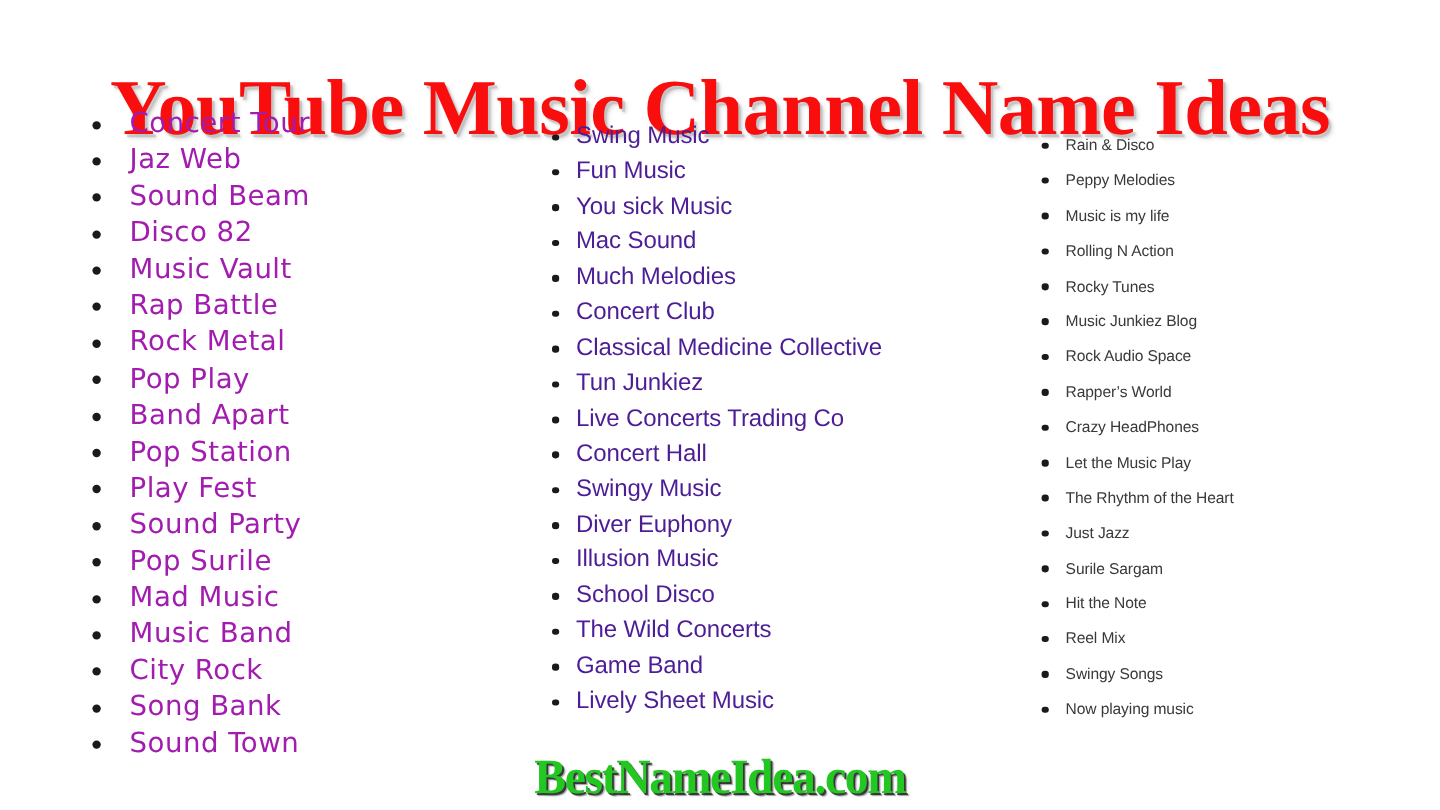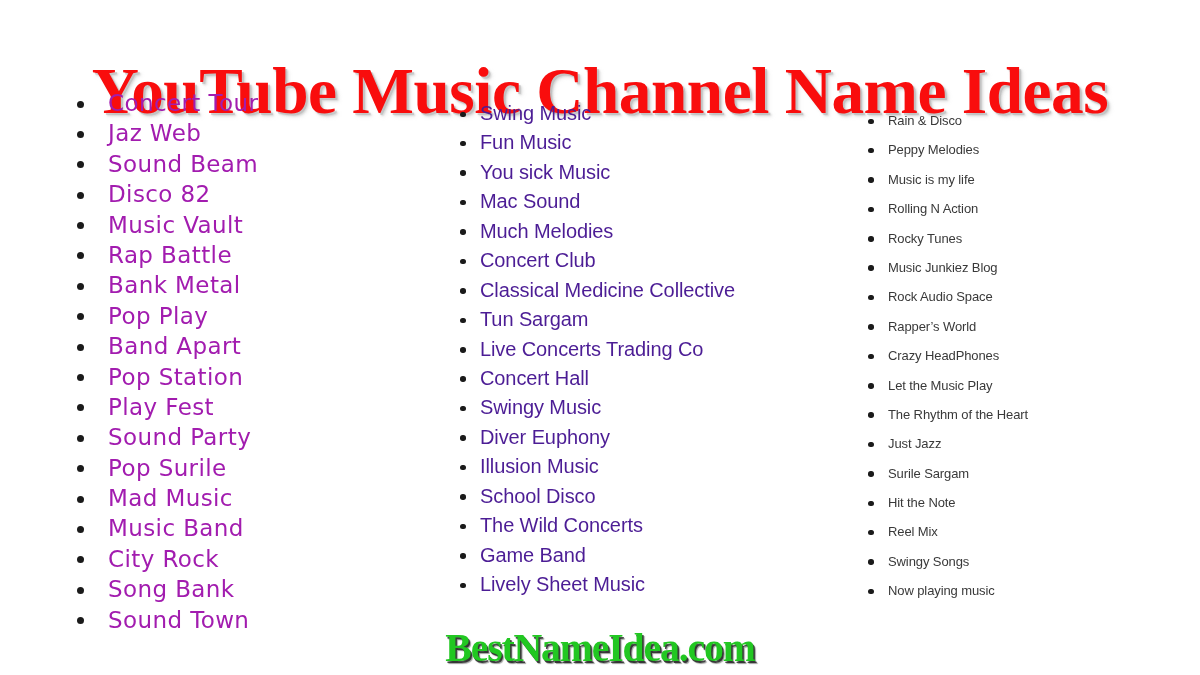--- a/index.html
+++ b/index.html
@@ -197,21 +197,21 @@
         <li>
           <span class="bullet"></span>
           <span class="txt">Music Vault</span>
         </li>
         <li>
           <span class="bullet"></span>
           <span class="txt">Rap Battle</span>
         </li>
         <li>
           <span class="bullet"></span>
-          <span class="txt">Bank Metal</span>
+          <span class="txt">Rock Metal</span>
         </li>
         <li>
           <span class="bullet"></span>
           <span class="txt">Pop Play</span>
         </li>
         <li>
           <span class="bullet"></span>
           <span class="txt">Band Apart</span>
         </li>
         <li>
@@ -275,21 +275,21 @@
         <li>
           <span class="bullet"></span>
           <span class="txt">Concert Club</span>
         </li>
         <li>
           <span class="bullet"></span>
           <span class="txt">Classical Medicine Collective</span>
         </li>
         <li>
           <span class="bullet"></span>
-          <span class="txt">Tun Sargam</span>
+          <span class="txt">Tun Junkiez</span>
         </li>
         <li>
           <span class="bullet"></span>
           <span class="txt">Live Concerts Trading Co</span>
         </li>
         <li>
           <span class="bullet"></span>
           <span class="txt">Concert Hall</span>
         </li>
         <li>

